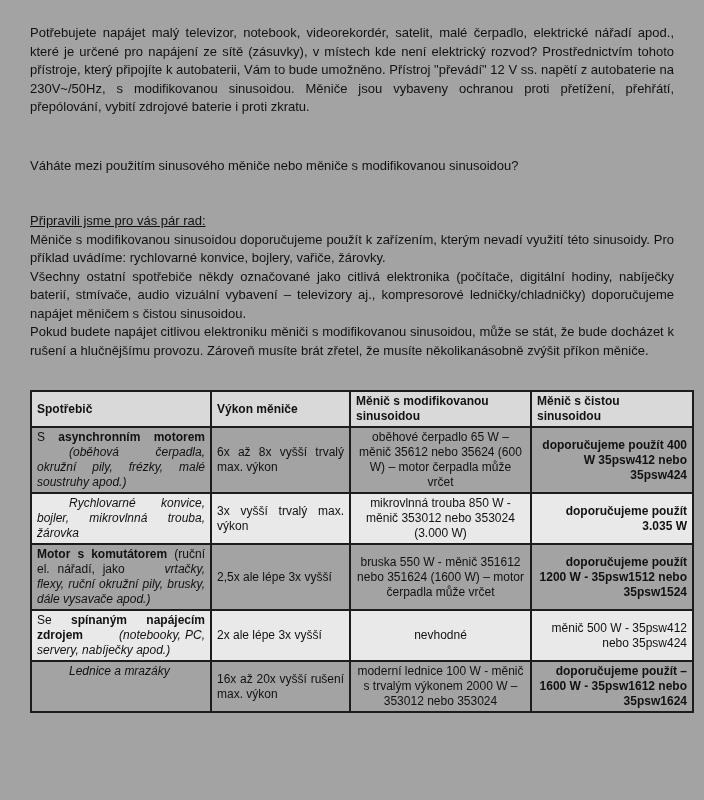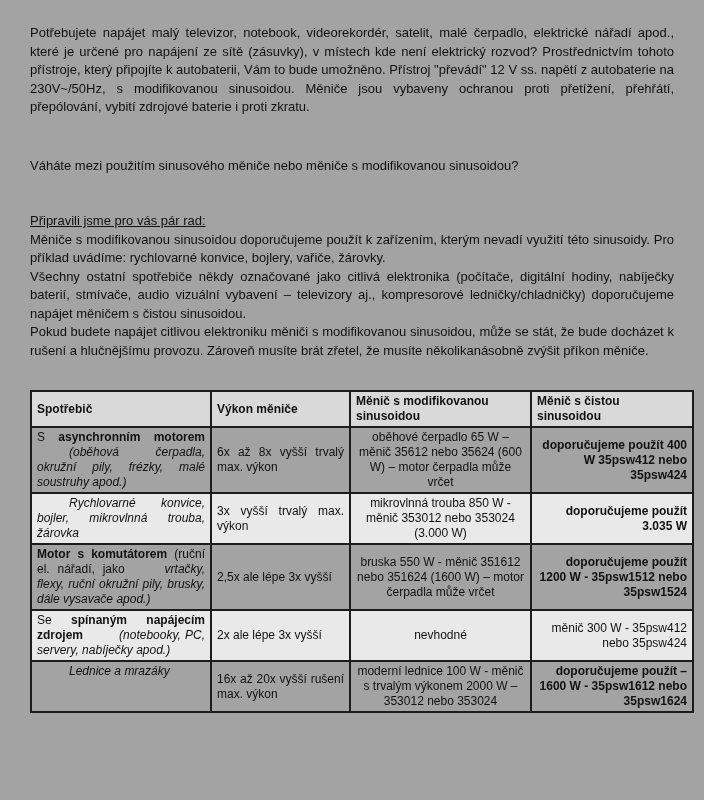--- a/index.html
+++ b/index.html
@@ -90,21 +90,21 @@
       <tr>
         <td class="c1"><span class="seg-bold">Motor s komutátorem</span><span class="seg-regular"> (ruční el. nářadí, jako </span><span class="seg-italic">vrtačky, flexy, ruční okružní pily, brusky, dále vysavače apod.)</span></td>
         <td class="c2">2,5x ale lépe 3x vyšší</td>
         <td class="c3">bruska 550 W - měnič 351612 nebo 351624 (1600 W) – motor čerpadla může vrčet</td>
         <td class="c4"><span class="seg-bold">doporučujeme použít 1200 W - 35psw1512 nebo 35psw1524</span></td>
       </tr>
       <tr class="shaded">
         <td class="c1"><span class="seg-regular">Se </span><span class="seg-bold">spínaným napájecím zdrojem</span><span class="seg-regular"> </span><span class="seg-italic">(notebooky, PC, servery, nabíječky apod.)</span></td>
         <td class="c2">2x ale lépe 3x vyšší</td>
         <td class="c3">nevhodné</td>
-        <td class="c4"><span class="seg-regular">měnič 300 W - 35psw412 nebo 35psw424</span></td>
+        <td class="c4"><span class="seg-regular">měnič 500 W - 35psw412 nebo 35psw424</span></td>
       </tr>
       <tr>
         <td class="c1"><span class="seg-italic">Lednice a mrazáky</span></td>
         <td class="c2">16x až 20x vyšší rušení max. výkon</td>
         <td class="c3">moderní lednice 100 W - měnič s trvalým výkonem 2000 W – 353012 nebo 353024</td>
         <td class="c4"><span class="seg-bold">doporučujeme použít – 1600 W - 35psw1612 nebo 35psw1624</span></td>
       </tr>
     </tbody>
   </table>
 

